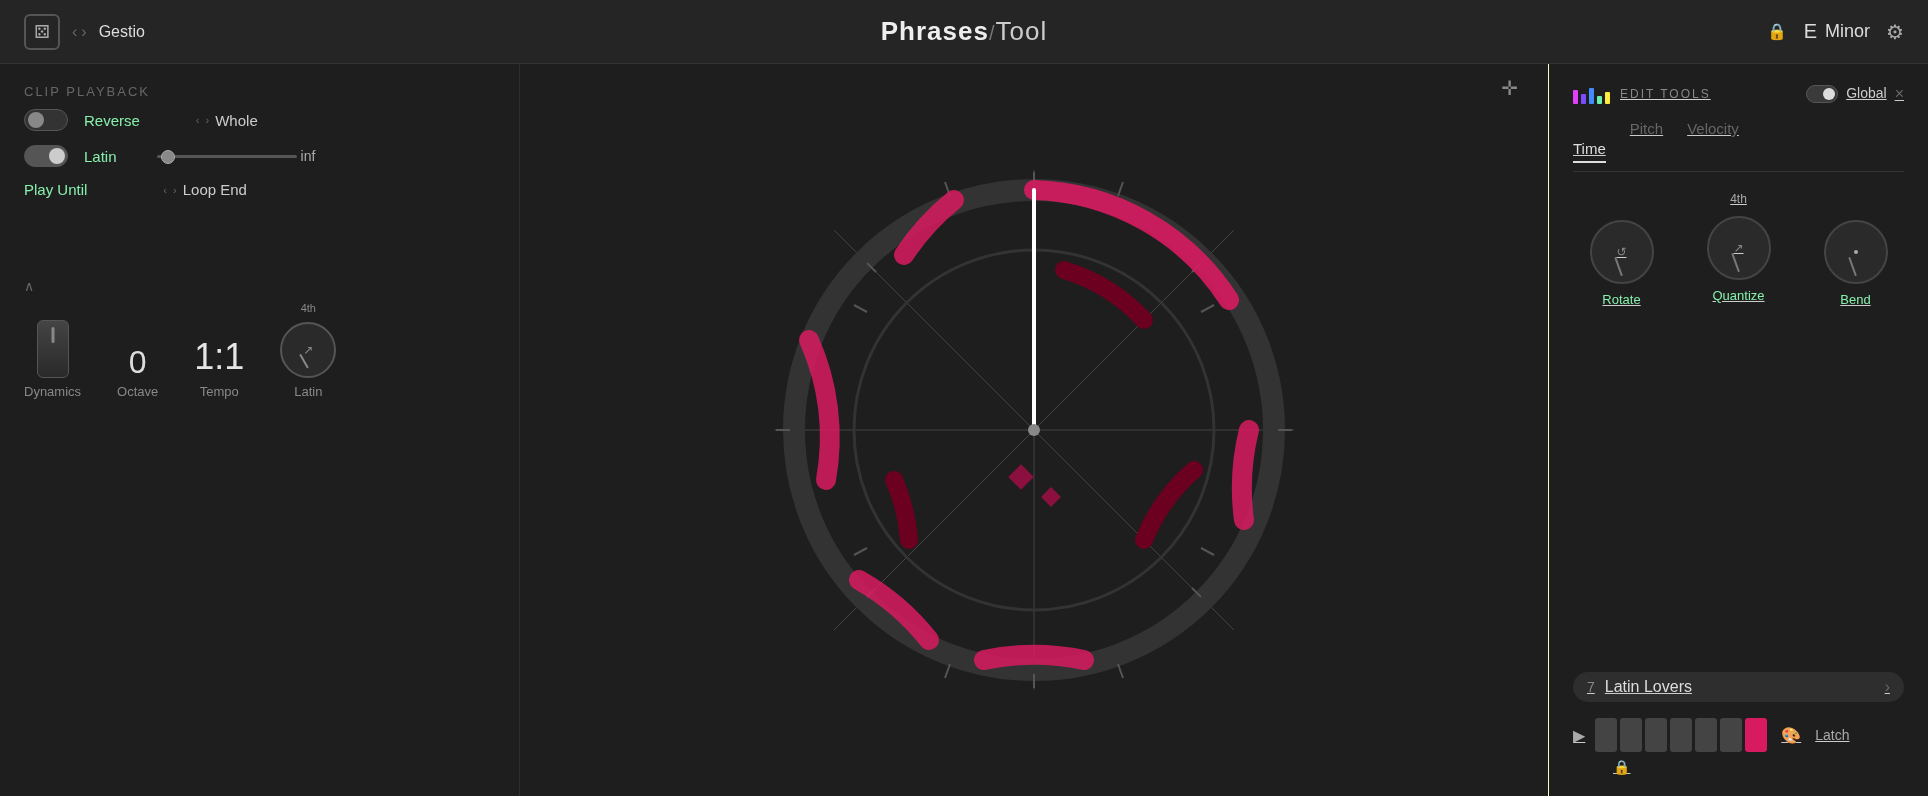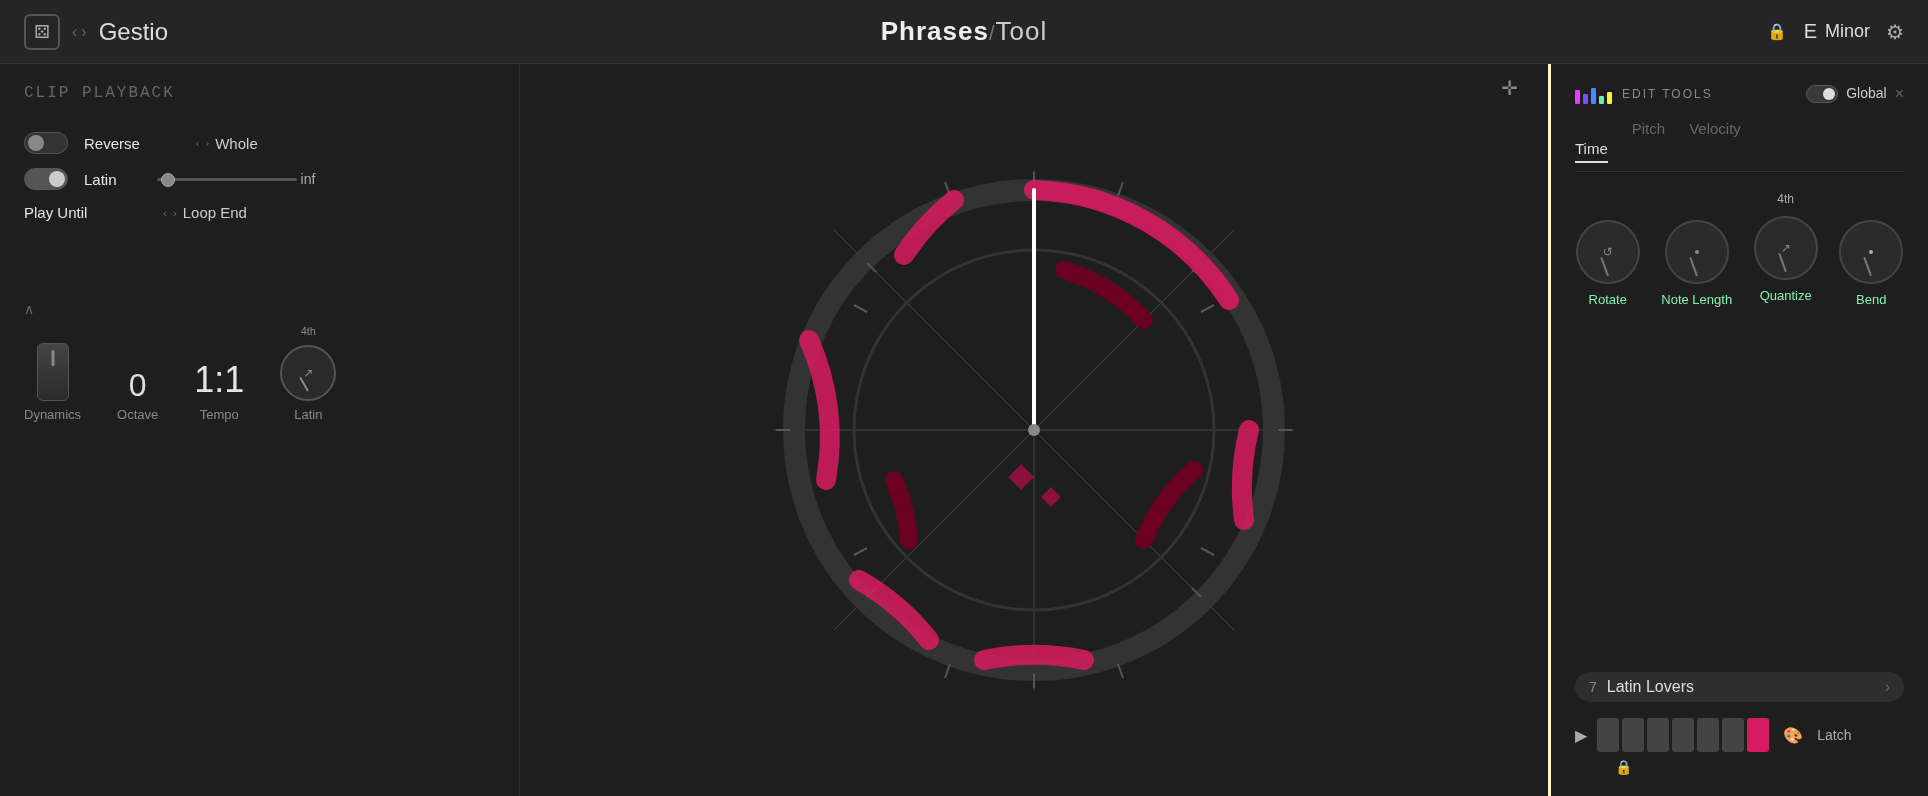--- a/index.html
+++ b/index.html
@@ -32,21 +32,21 @@
       width: 36px; height: 36px;
       border: 2px solid #555;
       border-radius: 6px;
       display: flex; align-items: center; justify-content: center;
       color: #aaa; font-size: 18px;
     }
     .nav-arrows {
       display: flex; gap: 4px; color: #666; font-size: 16px;
     }
     .app-title {
-      font-size: 24px; color: #ddd; font-weight: 400;
+      font-size: 16px; color: #ddd; font-weight: 400;
     }
     .top-bar-center {
       position: absolute; left: 50%; transform: translateX(-50%);
       font-size: 26px; color: #eee; font-weight: 300; letter-spacing: 1px;
     }
     .top-bar-center span.phrases { font-weight: 700; }
     .top-bar-center span.slash { color: #777; font-size: 20px; }
     .top-bar-center span.tool { font-weight: 300; color: #ccc; }
     .top-bar-right {
       display: flex; align-items: center; gap: 16px; color: #aaa;
@@ -66,26 +66,25 @@
     }
 
     
     .left-panel {
       width: 520px;
       padding: 20px 24px;
       border-right: 1px solid #2e2e2e;
       flex-shrink: 0;
     }
     .section-label {
-      font-size: 16px;
+      font-size: 13px;
       letter-spacing: 2px;
       color: #666;
       text-transform: uppercase;
-      margin-bottom: 30px;
-      font-family: Liberation Mono, monospace;
+      margin-bottom: 10px;
     }
     .control-row {
       display: flex;
       align-items: center;
       gap: 16px;
       margin-bottom: 14px;
     }
     .toggle {
       width: 44px; height: 22px;
       border-radius: 11px;
@@ -99,21 +98,21 @@
     .toggle::after {
       content: '';
       position: absolute;
       width: 16px; height: 16px;
       border-radius: 50%;
       background: #888;
       top: 2px; left: 3px;
       transition: left 0.2s;
     }
     .toggle.on::after { left: 24px; background: #ccc; }
-    .control-label { font-size: 15px; color: #e5e5e5; }
+    .control-label { font-size: 15px; color: #86efac; }
     .stepper {
       display: flex; align-items: center; gap: 6px;
       color: #888;
     }
     .stepper-value { font-size: 15px; color: #ccc; }
     .slider-row {
       display: flex; align-items: center; gap: 4px;
     }
     .slider-track {
       width: 140px; height: 3px;
@@ -203,24 +202,25 @@
       top: 12px;
       right: 30px;
       color: #888;
       font-size: 20px;
     }
 
     
     .right-panel {
       width: 380px;
       padding: 20px 24px;
-      border-left: 3px solid #fef9c3;
+      border-left: 1px solid #fef9c3;
       flex-shrink: 0;
       display: flex;
       flex-direction: column;
+      text-decoration: underline;
     }
     .edit-tools-header {
       display: flex; align-items: center; justify-content: space-between;
       margin-bottom: 16px;
     }
     .edit-tools-left {
       display: flex; align-items: center; gap: 10px;
     }
     .color-bars {
       display: flex; gap: 3px; align-items: flex-end; height: 20px;
@@ -530,27 +530,20 @@
     <div class="knobs-grid">
 
       <div class="edit-knob-group">
         <div style="height:20px;"></div>
         <div class="edit-knob" style="background:#2a2a2a;">
           <span style="font-size:12px; color:#888;">↺</span>
         </div>
         <span class="edit-knob-label">Rotate</span>
       </div>
 
-      <div class="edit-knob-group">
-        <div style="height:20px;"></div>
-        <div class="edit-knob" style="background:#2a2a2a;">
-          <div class="edit-knob-dot"></div>
-        </div>
-        <span class="edit-knob-label">Note Length</span>
-      </div>
 
       <div class="edit-knob-group">
         <span class="edit-knob-val">4th</span>
         <div class="edit-knob" style="background:#2a2a2a;">
           <span style="font-size:12px; color:#888;">↗</span>
         </div>
         <span class="edit-knob-label">Quantize</span>
       </div>
 
       <div class="edit-knob-group">

